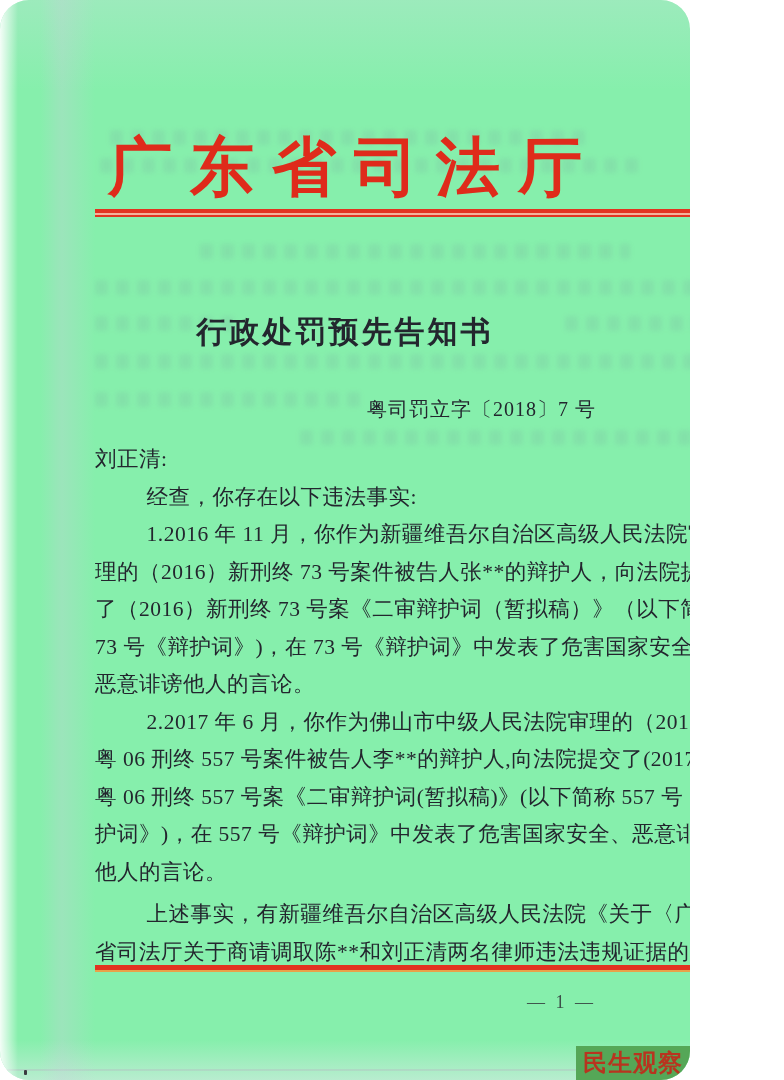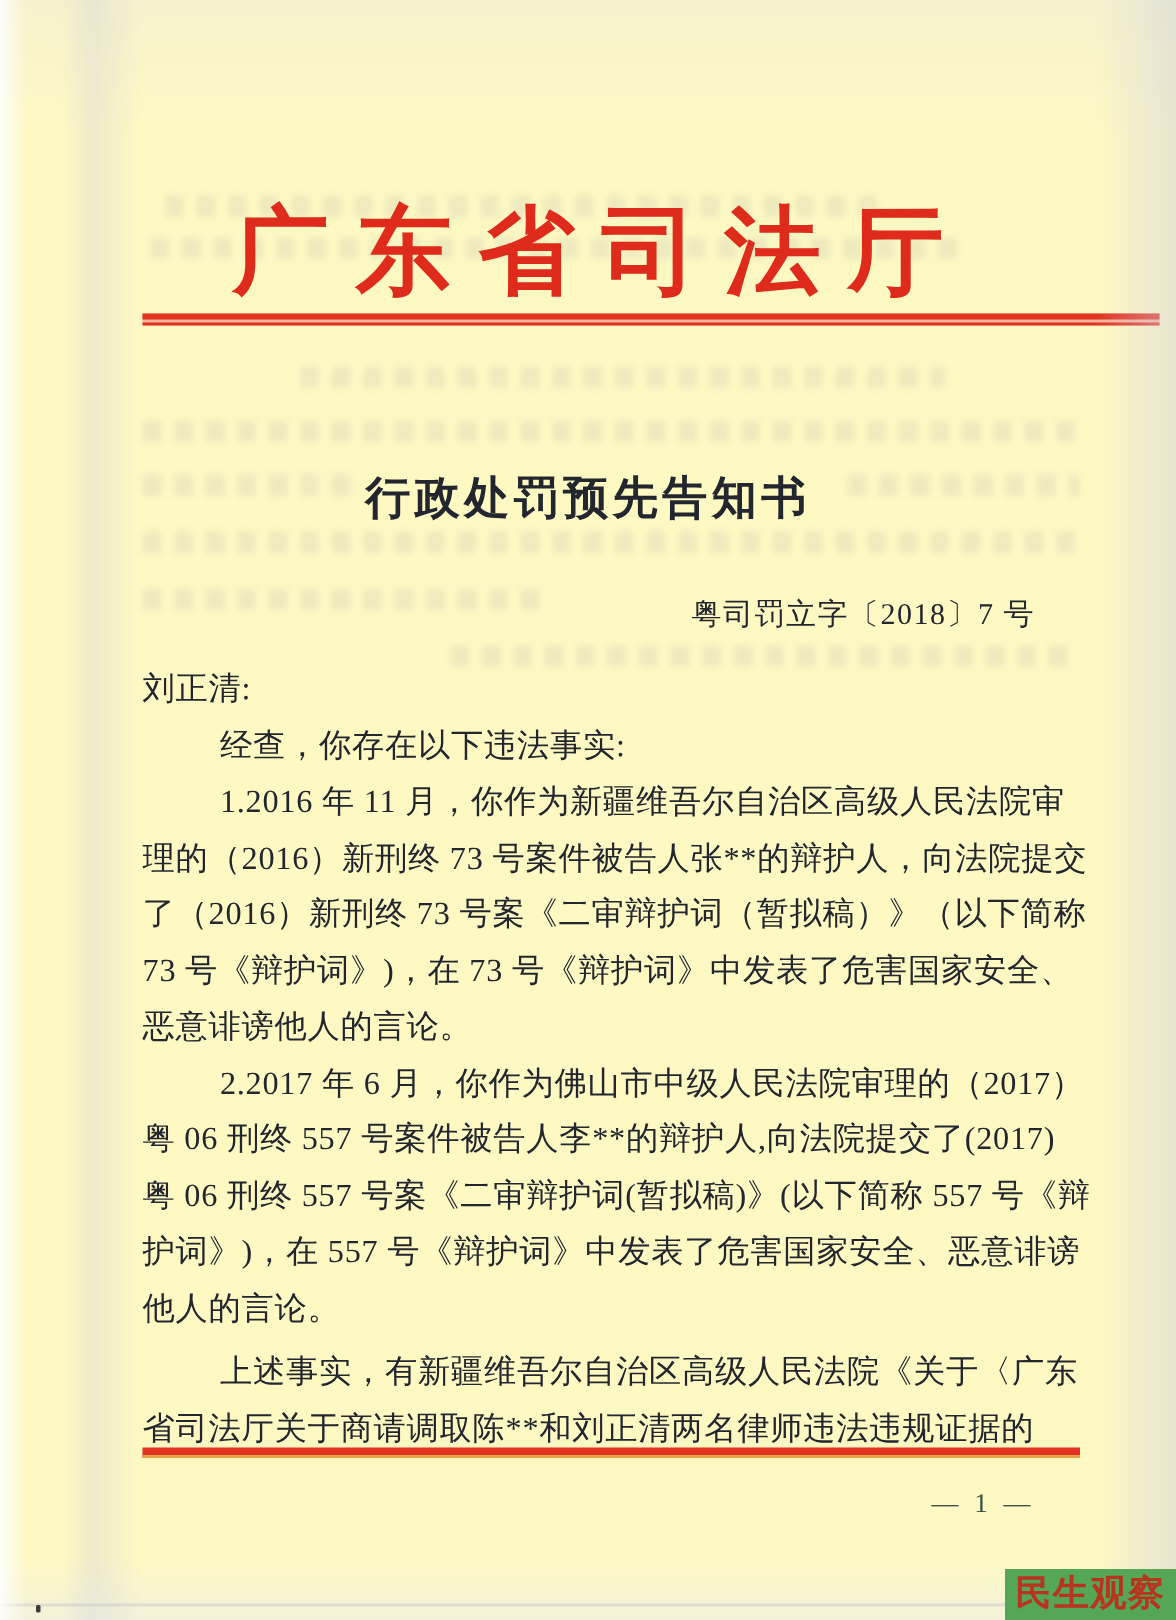--- a/index.html
+++ b/index.html
@@ -2,23 +2,24 @@
 <html style="--header-red: #df2b1b; --rule-red: #e23320; --text-black: #23262e; --watermark-bg: #55a757; --watermark-text: #b8341f;"><head>
 <meta charset="utf-8">
 <style>
   html, body {
     margin: 0; padding: 0;
     background: #ffffff;
     font-family: "Liberation Serif", "DejaVu Serif", serif;
   }
   .page {
     position: relative;
-    width: 784px; height: 1080px;
+    width: 690px; height: 1080px;
     overflow: hidden;
-    background: #fef9c3;
+    background: #86efac;
+    border-radius: 29px;
   }
   
   .page::before {
     content: "";
     position: absolute; inset: 0;
     pointer-events: none;
     background:
       linear-gradient(90deg, rgba(255,255,255,.9) 0px, rgba(255,255,255,0) 18px),
       linear-gradient(90deg, rgba(205,205,222,0) 40px, rgba(205,205,222,.30) 62px, rgba(205,205,222,0) 95px),
       linear-gradient(90deg, rgba(210,210,226,0) 730px, rgba(210,210,226,.38) 770px, rgba(205,205,220,.45) 784px),

